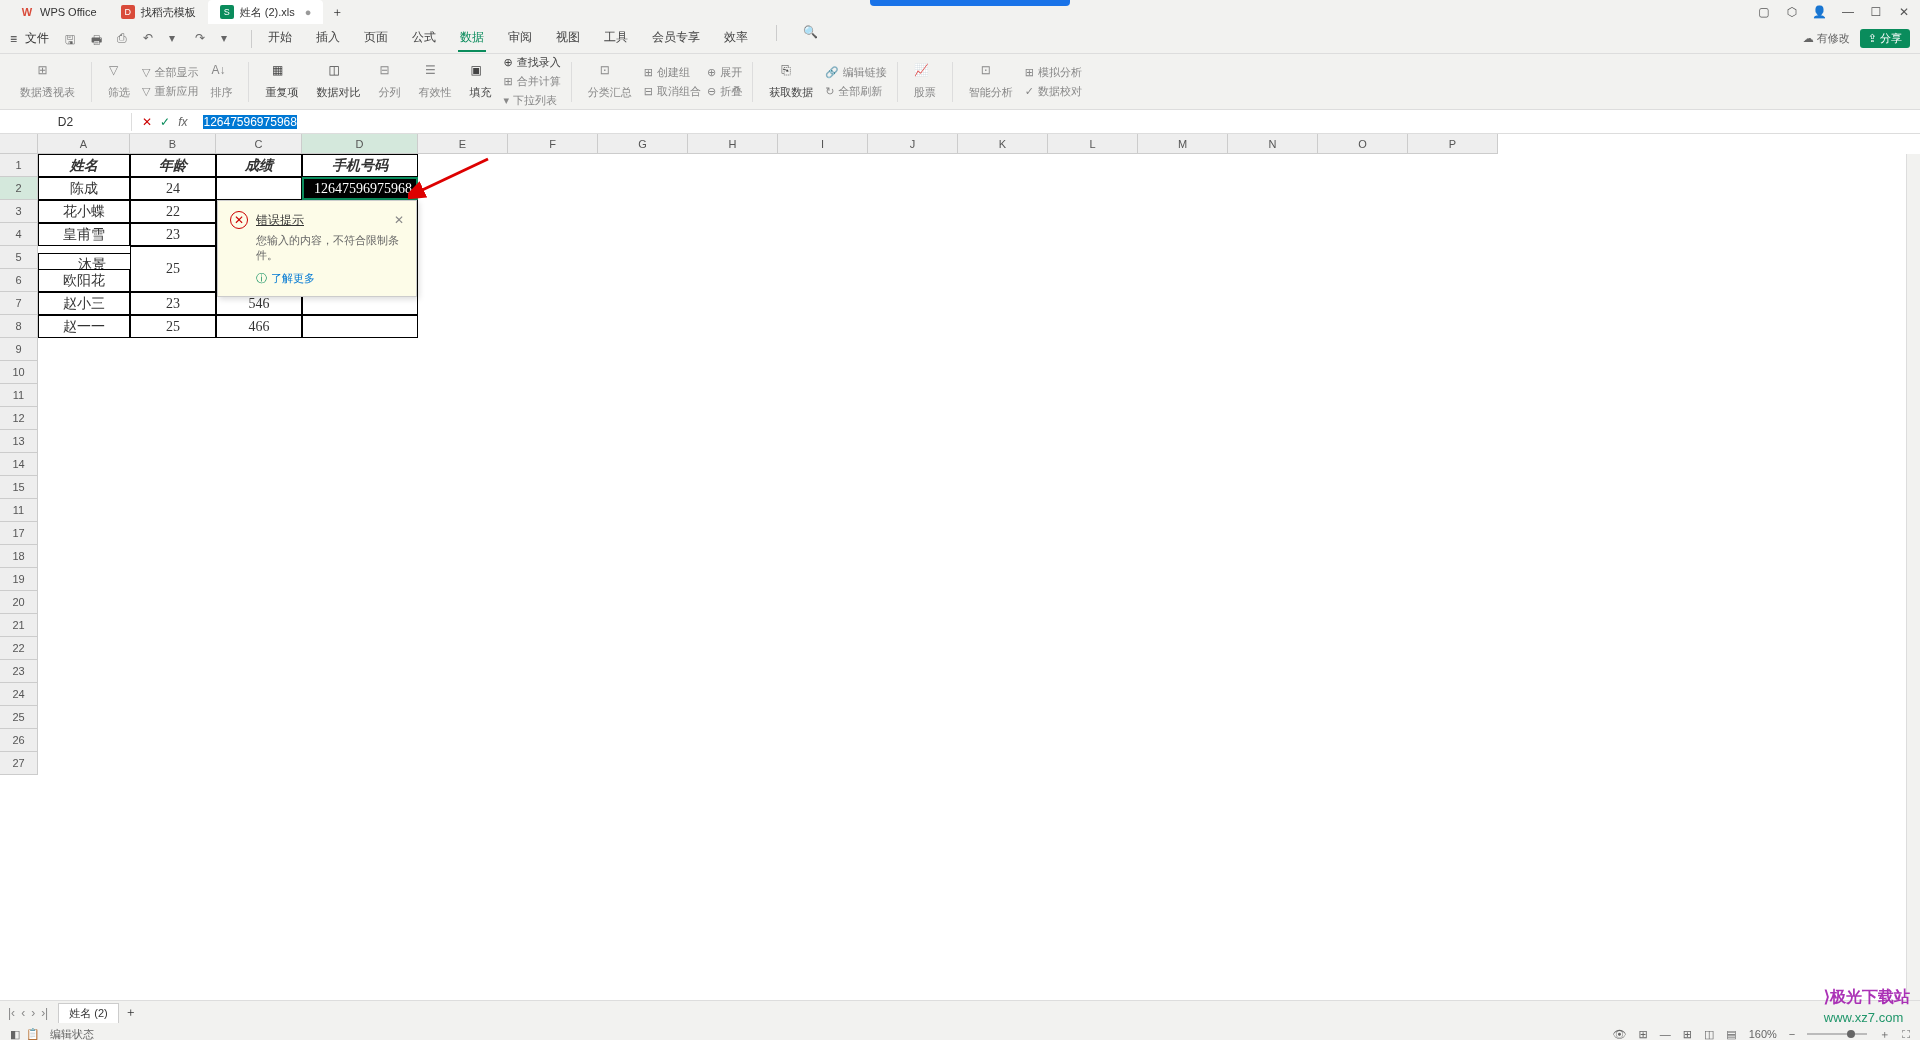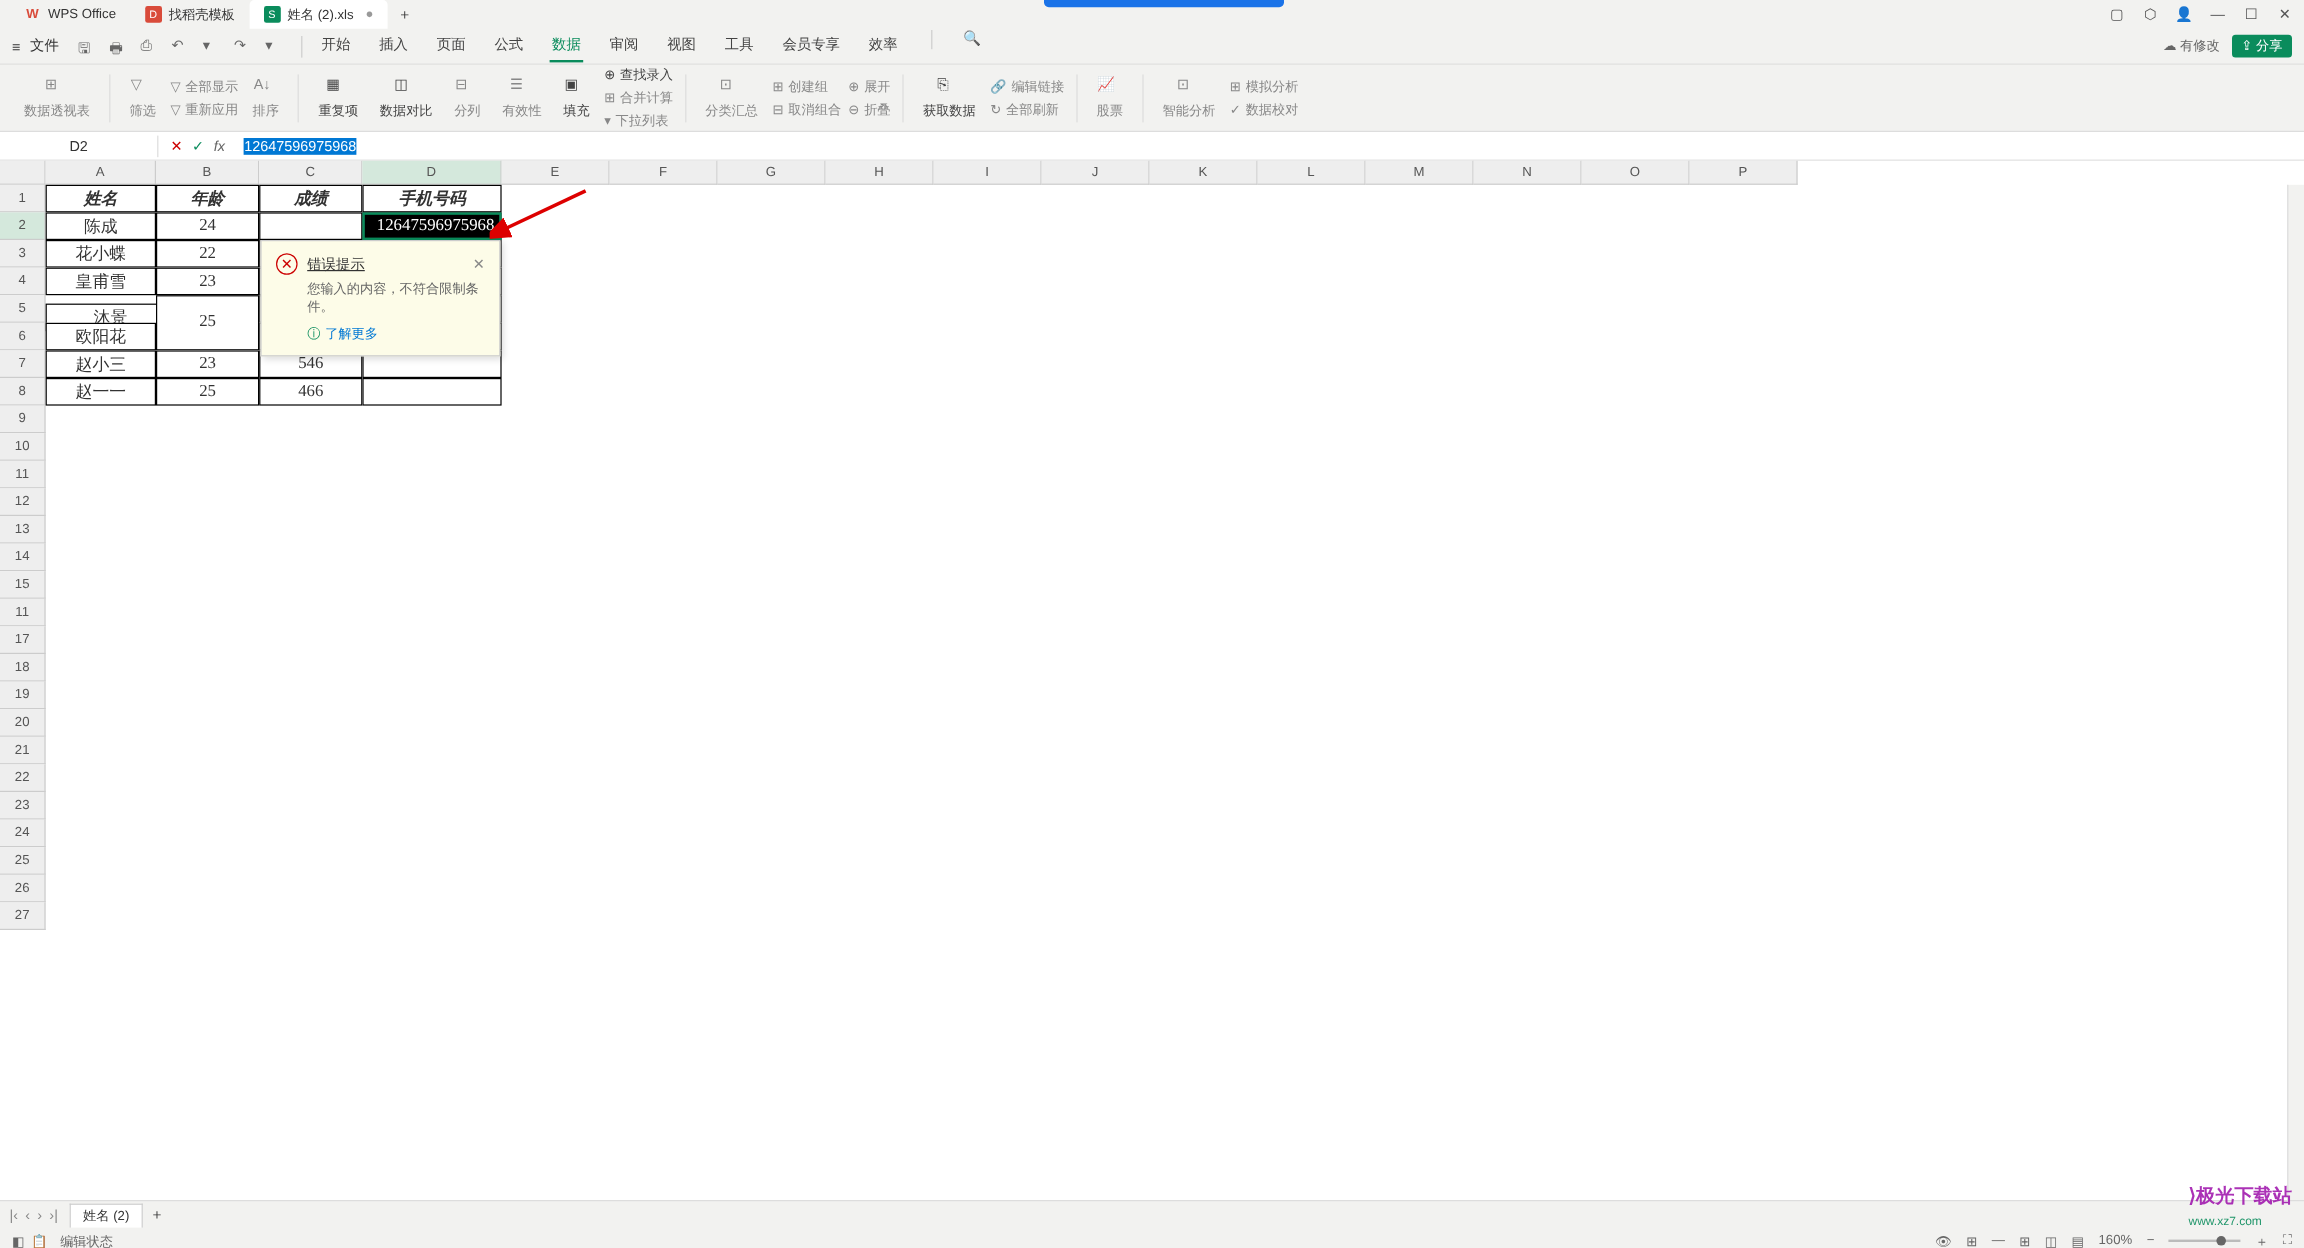--- a/index.html
+++ b/index.html
@@ -88,21 +88,21 @@
 
 
 .statusbar { height: 20px; background: #f2f2f0; display: flex; align-items: center; padding: 0 10px; font-size: 11px; color: #666; }
 .status-right { margin-left: auto; display: flex; gap: 12px; align-items: center; }
 .zoom-slider { width: 60px; height: 2px; background: #bbb; position: relative; }
 .zoom-slider::after { content: ''; width: 8px; height: 8px; background: #666; border-radius: 50%; position: absolute; left: 40px; top: -3px; }
 
 
 .watermark { position: absolute; right: 10px; bottom: 14px; opacity: 0.9; pointer-events: none; font-size: 16px; }
 .watermark .logo { color: #a21caf; font-weight: bold; }
-.watermark .sub { color: #0a8c5c; font-size: 10px; }
+.watermark .sub { color: #0a8c5c; font-size: 13px; }
 
 .top-handle { position: absolute; top: 0; left: 870px; width: 200px; height: 6px; background: #1a73e8; border-radius: 0 0 4px 4px; }
 
 
 .vscroll { position: absolute; right: 0; top: 20px; bottom: 0; width: 14px; background: #f2f2f0; border-left: 1px solid #ddd; }
 </style>
 </head>
 <body>
 
 <div class="top-handle"></div>

